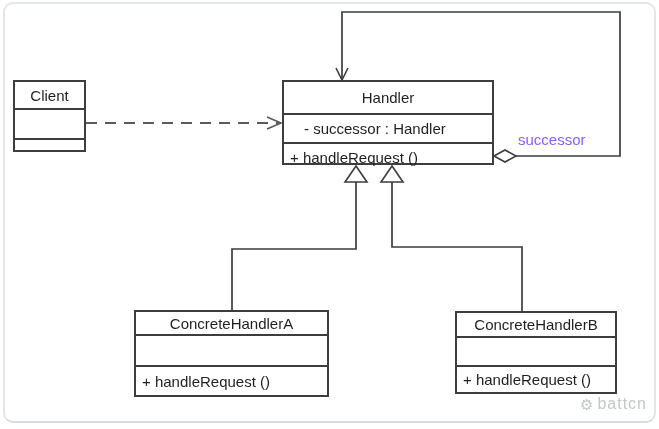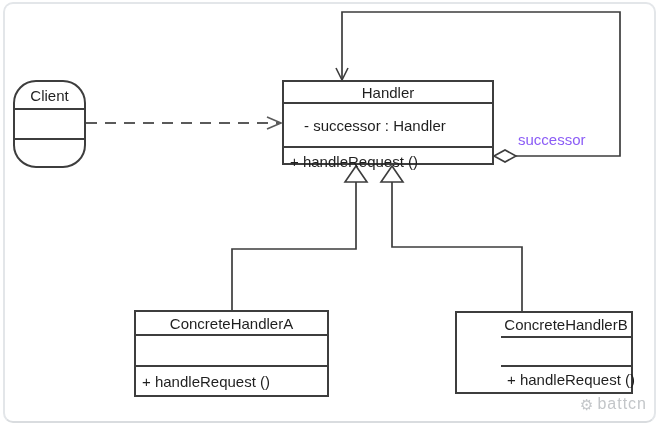--- a/index.html
+++ b/index.html
@@ -49,39 +49,39 @@
     display: flex;
     align-items: center;
     font-size: 15px;
     padding-left: 6px;
     box-sizing: border-box;
     white-space: nowrap;
   }
   .uml-row.divided { border-bottom: 2px solid #3d3d3d; }
 
   
-  .client-box  { left: 13px;  top: 80px;  width: 73px;  height: 88px; border-radius: 23px; }
+  .client-box  { left: 13px;  top: 80px;  width: 73px;  height: 72px; }
   .client-box .uml-title { height: 28px; }
   .client-box .row-attr  { height: 30px; }
   .client-box .row-meth  { height: 26px; }
 
   
   .handler-box { left: 282px; top: 80px;  width: 212px; height: 85px; }
-  .handler-box .uml-title { height: 22px; }
-  .handler-box .row-attr  { height: 44px; padding-left: 20px; }
+  .handler-box .uml-title { height: 33px; }
+  .handler-box .row-attr  { height: 29px; padding-left: 20px; }
   .handler-box .row-meth  { height: 26px; }
 
   
   .concrete-a-box { left: 134px; top: 310px; width: 195px; height: 87px; }
   .concrete-a-box .uml-title { height: 24px; }
   .concrete-a-box .row-attr  { height: 31px; }
   .concrete-a-box .row-meth  { height: 28px; }
 
   
-  .concrete-b-box { left: 455px; top: 311px; width: 178px; height: 83px; padding-left: 44px; }
+  .concrete-b-box { left: 455px; top: 311px; width: 162px; height: 83px; }
   .concrete-b-box .uml-title { height: 25px; }
   .concrete-b-box .row-attr  { height: 29px; }
   .concrete-b-box .row-meth  { height: 25px; }
 
   .edge-label {
     position: absolute;
     left: 518px;
     top: 131px;
     font-size: 15px;
     color: #8b5cf6;

